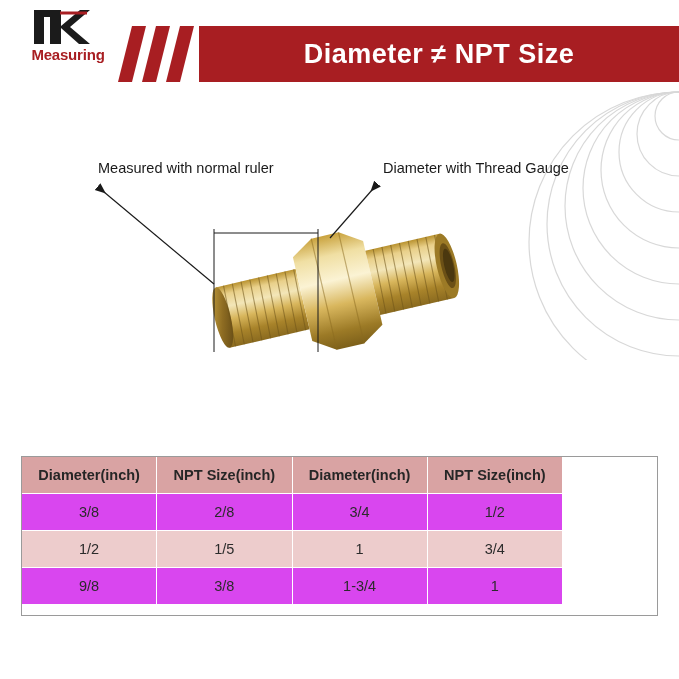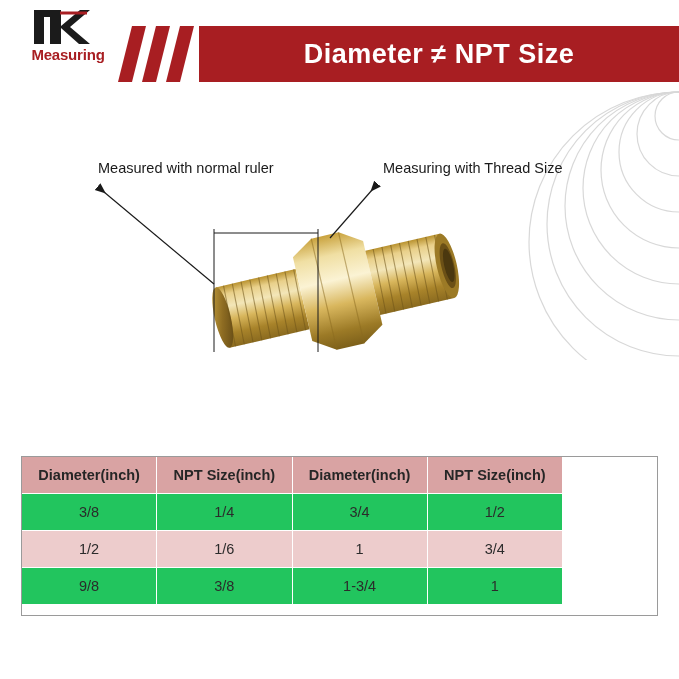--- a/index.html
+++ b/index.html
@@ -141,21 +141,21 @@
     height: 36px;
     padding: 0;
   }
   table.spec th {
     background: #d9a3a3;
     font-weight: bold;
     font-size: 14.5px;
     color: #262626;
   }
   table.spec td {
-    background: #22c55e;
+    background: #d946ef;
     font-weight: normal;
   }
   table.spec tr.alt td {
     background: #edcccc;
   }
   .tbl-outline {
     position: absolute;
     left: 0;
     top: 0;
     width: 637px;
@@ -200,21 +200,21 @@
       <polygon points="38,0 52,0 38,56 24,56"></polygon>
       <polygon points="62,0 76,0 62,56 48,56"></polygon>
     </g>
   </svg>
   <div class="header-bar">
     <span class="header-title">Diameter  ≠  NPT Size</span>
   </div>
 </div>
 
 <div class="callout callout-left">Measured with normal ruler</div>
-<div class="callout callout-right">Measuring with Thread Size</div>
+<div class="callout callout-right">Diameter with Thread Gauge</div>
 
 <svg class="arrows" viewBox="0 0 679 460">
   <defs>
     <marker id="ah" markerWidth="9" markerHeight="9" refX="7" refY="4.5" orient="auto">
       <path d="M9,4.5 L0,0.8 L0,8.2 Z" fill="#1a1a1a"></path>
     </marker>
   </defs>
 
   <path d="M104 192 L214 284" stroke="#1a1a1a" stroke-width="1.2" fill="none" marker-start="url(#ah)"></path>
 
@@ -299,27 +299,27 @@
       <tr>
         <th>Diameter(inch)</th>
         <th>NPT Size(inch)</th>
         <th>Diameter(inch)</th>
         <th>NPT Size(inch)</th>
       </tr>
     </thead>
     <tbody>
       <tr>
         <td>3/8</td>
-        <td>1/4</td>
+        <td>2/8</td>
         <td>3/4</td>
         <td>1/2</td>
       </tr>
       <tr class="alt">
         <td>1/2</td>
-        <td>1/6</td>
+        <td>1/5</td>
         <td>1</td>
         <td>3/4</td>
       </tr>
       <tr>
         <td>9/8</td>
         <td>3/8</td>
         <td>1-3/4</td>
         <td>1</td>
       </tr>
     </tbody>

